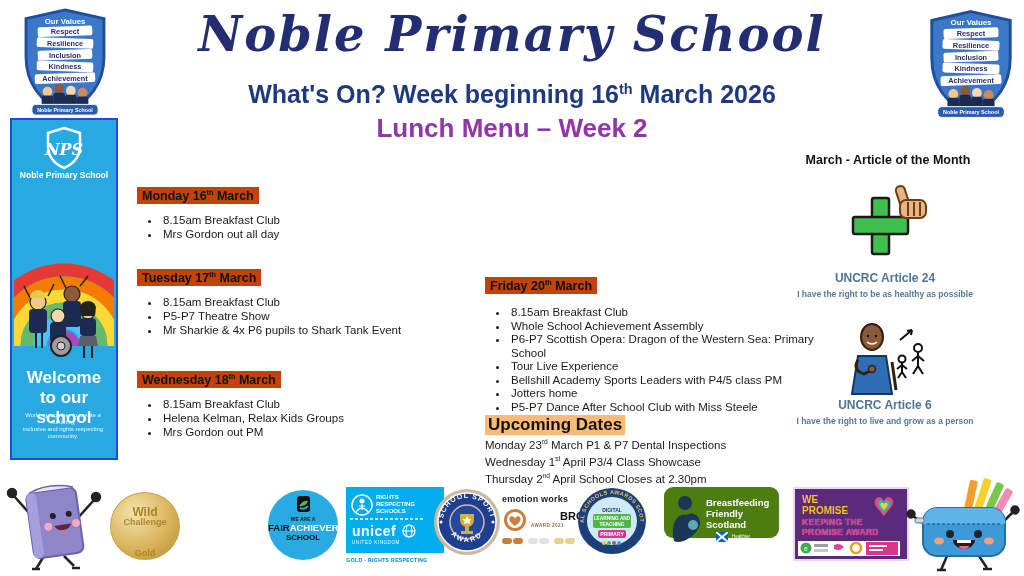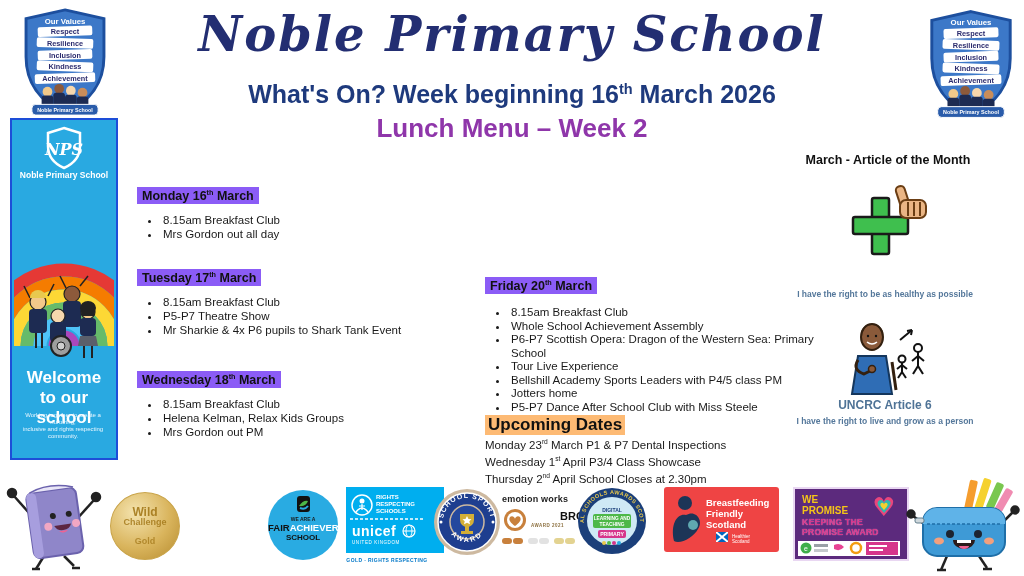--- a/index.html
+++ b/index.html
@@ -24,21 +24,21 @@
     font-size:8.5px;font-weight:bold;}
   .welcome1{top:248px;left:0;width:100%;text-align:center;color:#fff;
     font-weight:bold;font-size:17px;}
   .welcome2{top:268px;left:0;width:100%;text-align:center;color:#fff;
     font-weight:bold;font-size:17px;}
   .tagline{top:292px;left:4px;width:94px;text-align:center;color:#eaf7ff;
     font-size:6px;line-height:7px;}
 
   
   .day{width:345px;}
-  .day-header{display:inline-block;background:#8b5cf6;padding:1px 5px;
+  .day-header{display:inline-block;background:#c2410c;padding:1px 5px;
     font-weight:bold;font-size:12.5px;color:#111;}
   .day ul{margin:9px 0 0 0;padding-left:24px;font-size:11.5px;line-height:14px;}
   .day.compact ul{margin-top:12px;line-height:13.5px;}
   .day li{padding-left:2px;}
   .upcoming{width:330px;}
   .upcoming-head{display:inline-block;background:#fdba74;padding:0 3px;
     font-weight:bold;font-size:17px;color:#111;}
   .upcoming-line{font-size:11.5px;line-height:13px;}
 
   
@@ -46,37 +46,37 @@
     font-weight:bold;font-size:12.5px;color:#111;}
   .uncrc-title{width:200px;text-align:center;font-weight:bold;font-size:12px;color:#4f7396;}
   .uncrc-caption{width:210px;text-align:center;font-weight:bold;font-size:8.5px;color:#55789b;}
 
   
   .gold-coin{width:68px;height:66px;border-radius:50%;
     background:radial-gradient(circle at 35% 30%, #f4e3ae, #d9b45c 55%, #b68b2e);
     border:1px solid #c9a44a;text-align:center;color:#a07414;}
   .gold-coin .l1{margin-top:12px;font-weight:bold;font-size:12px;opacity:.85;}
   .gold-coin .l2{font-weight:bold;font-size:9px;opacity:.8;margin-top:-2px;}
-  .gold-coin .l3{font-weight:bold;font-size:9px;opacity:.7;margin-top:9px;}
+  .gold-coin .l3{font-weight:bold;font-size:9px;opacity:.7;margin-top:21px;}
   .eco-label{color:#2e7d32;font-weight:bold;font-size:10.5px;text-align:center;width:70px;}
   .fair-circle{width:70px;height:70px;border-radius:50%;background:#29abe2;text-align:center;color:#111;}
   .fair-circle .fl1{font-size:5px;font-weight:bold;margin-top:26px;color:#1a1a1a;}
   .fair-circle .fl2{font-size:9.5px;font-weight:bold;letter-spacing:0;}
   .fair-circle .fl2 .wh{color:#fff;}
   .fair-circle .fl3{font-size:8px;font-weight:bold;}
   .unicef-box{width:98px;height:66px;background:#00aeef;color:#fff;}
   .unicef-rrs{position:absolute;top:7px;left:30px;font-size:6px;font-weight:bold;line-height:7px;}
   .unicef-word{position:absolute;top:36px;left:6px;font-size:14px;font-weight:bold;letter-spacing:.5px;}
   .unicef-uk{position:absolute;top:53px;left:6px;font-size:4.5px;letter-spacing:.6px;}
   .unicef-caption{width:96px;text-align:center;font-size:5px;font-weight:bold;color:#0077c8;letter-spacing:.4px;}
   .ew-box{width:74px;height:58px;background:#fff;}
   .ew-brand{font-size:9px;color:#222;font-weight:bold;letter-spacing:.2px;}
   .ew-bronze{font-size:11px;font-weight:bold;color:#111;padding-left:29px;}
   .ew-year{font-size:4.5px;color:#8a6d3b;font-weight:bold;letter-spacing:.5px;}
-  .bf-box{width:115px;height:65px;background:#ef4444;border-radius:3px;color:#fff;}
+  .bf-box{width:115px;height:51px;background:#4d7c0f;border-radius:9px;color:#fff;}
   .bf-text{position:absolute;top:10px;left:42px;font-size:9.5px;font-weight:bold;line-height:11px;}
   .bf-sub{position:absolute;top:47px;left:68px;font-size:4.5px;line-height:5px;}
   .wp-box{width:112px;height:70px;background:#5c2a7d;border:2px solid #e9d7f2;}
   .wp-we{position:absolute;top:5px;left:7px;font-size:10px;font-weight:bold;color:#f5c518;line-height:11px;}
   .wp-keep{position:absolute;top:28px;left:7px;font-size:8.5px;font-weight:bold;color:#d6368b;
     line-height:10px;text-shadow:0 0 1px #ff9ccc;letter-spacing:.3px;}
   .wp-strip{position:absolute;left:3px;bottom:3px;width:102px;height:15px;background:#fff;}
 </style>
 </head>
 <body>
@@ -266,20 +266,21 @@
       <rect x="36" y="37" width="13" height="13" stroke="none"></rect>
     </g>
     <g stroke="#6b3e14" stroke-width="2" fill="#eab584">
       <rect x="60" y="4" width="9" height="22" rx="4" transform="rotate(-18 64 15)"></rect>
       <rect x="62" y="18" width="26" height="18" rx="6"></rect>
       <line x1="70" y1="20" x2="70" y2="34"></line>
         <line x1="76" y1="20" x2="76" y2="34"></line>
         <line x1="82" y1="20" x2="82" y2="34"></line>
     </g>
   </svg>
+  <div class="abs uncrc-title" style="top:271px;left:785px;">UNCRC Article 24</div>
   <div class="abs uncrc-caption" style="top:289px;left:780px;">I have the right to be as healthy as possible</div>
 
   <svg class="abs" style="top:322px;left:842px;" width="86" height="74" viewBox="0 0 86 74">
     <ellipse cx="30" cy="15" rx="11" ry="13" fill="#8a5a3a" stroke="#33200f" stroke-width="2"></ellipse>
     <path d="M19,11 a11,9 0 0 1 22,0 l-2,-1 a9,7 0 0 0 -18,0 Z" fill="#33200f"></path>
     <circle cx="26" cy="14" r="1.2" fill="#111"></circle>
       <circle cx="34" cy="14" r="1.2" fill="#111"></circle>
     <path d="M25,20 q5,4 10,0" stroke="#fff" stroke-width="1.6" fill="none"></path>
     <path d="M10,72 L16,34 H44 L50,72 Z" fill="#2f6db5" stroke="#14365c" stroke-width="2"></path>
     <line x1="50" y1="40" x2="54" y2="68" stroke="#33200f" stroke-width="3"></line>

